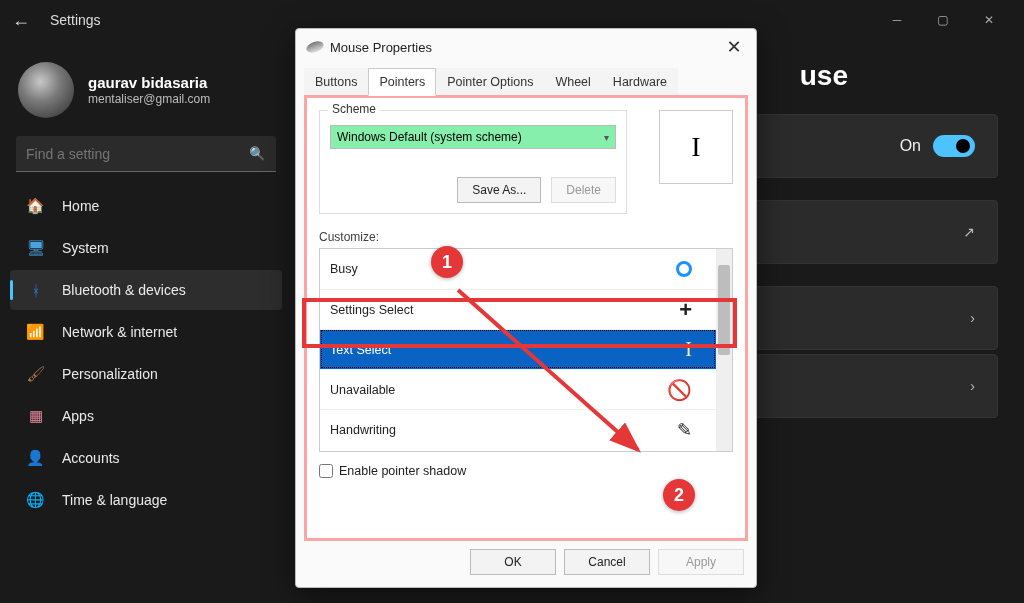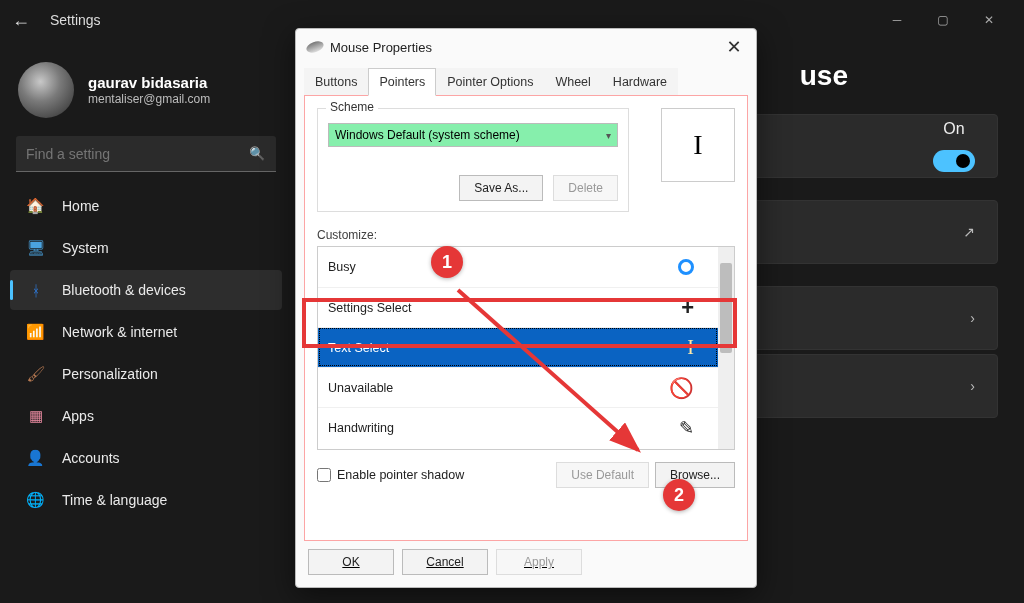--- a/index.html
+++ b/index.html
@@ -27,38 +27,38 @@
   .navlist { margin-top: 8px; }
   .navitem { display: flex; align-items: center; height: 40px; padding: 0 16px; color: #eaeaea; font-size: 14px; cursor: pointer; position: relative; border-radius: 4px; margin: 2px 6px; }
   .navitem.active { background: #2d2d2d; }
   .navitem.active::before { content: ""; position: absolute; left: 0; top: 10px; bottom: 10px; width: 3px; background: #4cc2ff; border-radius: 2px; }
   .navicon { width: 20px; height: 20px; display: flex; align-items: center; justify-content: center; margin-right: 16px; font-size: 15px; }
 
   
   .main { position: absolute; left: 292px; right: 0; top: 40px; bottom: 0; padding: 20px 26px; color: #fff; }
   .heading { font-size: 28px; font-weight: 600; margin-bottom: 22px; }
   .card { background: #2b2b2b; border: 1px solid #333; border-radius: 4px; height: 64px; display: flex; align-items: center; padding: 0 22px; color: #eee; margin-bottom: 4px; position: relative; }
-  .card .toggle-wrap { margin-left: auto; display: flex; align-items: center; gap: 12px; flex-direction: column; }
+  .card .toggle-wrap { margin-left: auto; display: flex; align-items: center; gap: 12px; }
   .toggle { width: 42px; height: 22px; border-radius: 11px; background: #4cc2ff; position: relative; }
   .toggle::after { content: ""; position: absolute; width: 14px; height: 14px; background: #000; border-radius: 50%; top: 4px; right: 5px; }
   .chev { position: absolute; right: 22px; top: 50%; transform: translateY(-50%); color: #bbb; font-size: 14px; }
   .cardgap { height: 18px; }
   .helplink { color: #4bb5e0; font-size: 13px; margin-top: 10px; margin-left: 60px;}
 
   
   .dialog { position: absolute; left: 295px; top: 28px; width: 462px; height: 560px; background: #fafafa; border: 1px solid #bbb; border-radius: 4px; box-shadow: 0 8px 30px rgba(0,0,0,0.5); display: flex; flex-direction: column; }
   .dlg-titlebar { display: flex; align-items: center; height: 36px; padding: 0 10px; }
   .mouse-emblem { width: 18px; height: 10px; background: linear-gradient(#777,#ddd); border-radius: 50%; transform: rotate(-20deg); margin-right: 6px; }
   .dlg-title { font-size: 13px; color: #222; }
   .dlg-close { margin-left: auto; font-size: 18px; color: #333; cursor: pointer; width: 24px; text-align: center; }
 
   .tabs { display: flex; align-items: flex-end; padding: 0 8px; height: 30px; font-size: 12.5px; color: #333; }
   .tab { padding: 6px 10px 6px 10px; cursor: pointer; border: 1px solid transparent; background: #f4f4f4; position: relative; top: 1px;}
   .tab.active { background: #fff; border: 1px solid #ccc; border-bottom: 1px solid #fff; z-index: 2; }
-  .tabbody { flex: 1; background: #fff; border: 1px solid #fca5a5; margin: 0 8px 8px 8px; padding: 12px 12px 10px 12px; position: relative; }
+  .tabbody { flex: 1; background: #fff; border: 3px solid #fca5a5; margin: 0 8px 8px 8px; padding: 12px 12px 10px 12px; position: relative; }
 
   .scheme-group { border: 1px solid #ddd; padding: 14px 10px 10px 10px; position: relative; margin-bottom: 10px; }
   .scheme-label { position: absolute; top: -9px; left: 8px; background: #fff; padding: 0 4px; font-size: 12px; color: #333; }
   .scheme-row { display: flex; gap: 32px; }
   .scheme-left { flex: 1; }
   .scheme-select { width: 100%; height: 24px; border: 1px solid #bbb; background: #86efac; font-size: 12px; padding: 0 6px; display: flex; align-items: center; justify-content: space-between; cursor: pointer; }
   .scheme-btns { display: flex; gap: 10px; justify-content: flex-end; margin-top: 28px; }
   .btn { height: 26px; padding: 0 14px; font-size: 12px; border: 1px solid #bbb; background: #f3f3f3; color: #222; cursor: pointer; display: inline-flex; align-items: center; }
   .btn:disabled, .btn.disabled { color: #999; border-color: #ddd; background: #f7f7f7; cursor: default; }
   .preview { width: 74px; height: 74px; border: 1px solid #ccc; display: flex; align-items: center; justify-content: center; font-size: 28px; font-family: Georgia, serif; }
@@ -69,21 +69,21 @@
   .cursorlist .thumb { position: absolute; right: 2px; top: 16px; width: 12px; height: 90px; background: #bdbdbd; border-radius: 2px; }
   .crow { display: flex; align-items: center; justify-content: space-between; height: 40px; padding: 0 24px 0 10px; font-size: 12.5px; color: #222; border-top: 1px solid #f0f0f0; cursor: pointer; margin-right: 16px; }
   .crow:first-child { border-top: none; }
   .crow.selected { background: #0a63c2; color: #fff; outline: 1px dotted #000; outline-offset: -2px; }
   .cursor-icon { font-size: 18px; display: inline-flex; align-items: center; }
 
   .shadow-row { display: flex; align-items: center; margin-top: 12px; gap: 6px; font-size: 12.5px; color: #222; }
   .shadow-row input { width: 14px; height: 14px; }
   .shadow-row .right-btns { margin-left: auto; display: flex; gap: 6px; }
 
-  .dlg-bottom { display: flex; justify-content: flex-start; gap: 8px; padding: 0 12px 12px 12px; text-decoration: underline; }
+  .dlg-bottom { display: flex; justify-content: flex-end; gap: 8px; padding: 0 12px 12px 12px; }
 
   
   .redbox { position: absolute; border: 4px solid #e53737; pointer-events: none; }
   .bubble { position: absolute; width: 32px; height: 32px; background: #e53737; border-radius: 50%; display: flex; align-items: center; justify-content: center; color: #fff; font-weight: bold; font-size: 18px; pointer-events: none; box-shadow: 0 1px 4px rgba(0,0,0,0.3); }
   .arrow-svg { position: absolute; pointer-events: none; }
 
   .ic-busy { width:16px; height:16px; border:3px solid #1e90ff; border-radius:50%; display:inline-block; }
   .ic-plus { font-size: 22px; font-weight: bold; }
   .ic-text { font-family: Georgia, serif; font-size: 20px; color: #ffe9a8; }
   .ic-hand { font-size: 18px; }
@@ -237,24 +237,20 @@
           </span>
         </div>
         <div class="scrollbar">
         <div class="thumb"></div>
       </div>
     </div>
 
     <div class="shadow-row">
       <input type="checkbox" style="">
       <span>Enable pointer shadow</span>
-      <div class="right-btns">
-        <button class="btn disabled">Use Default</button>
-        <button class="btn">Browse...</button>
-      </div>
     </div>
   </div>
   <div class="dlg-bottom">
     <button class="btn" style="width:86px;justify-content:center">OK</button>
     <button class="btn" style="width:86px;justify-content:center">Cancel</button>
     <button class="btn disabled" style="width:86px;justify-content:center">Apply</button>
   </div>
 </div>
 
 <div class="redbox" style="left:302px; top:298px; width:435px; height:50px;"></div>

